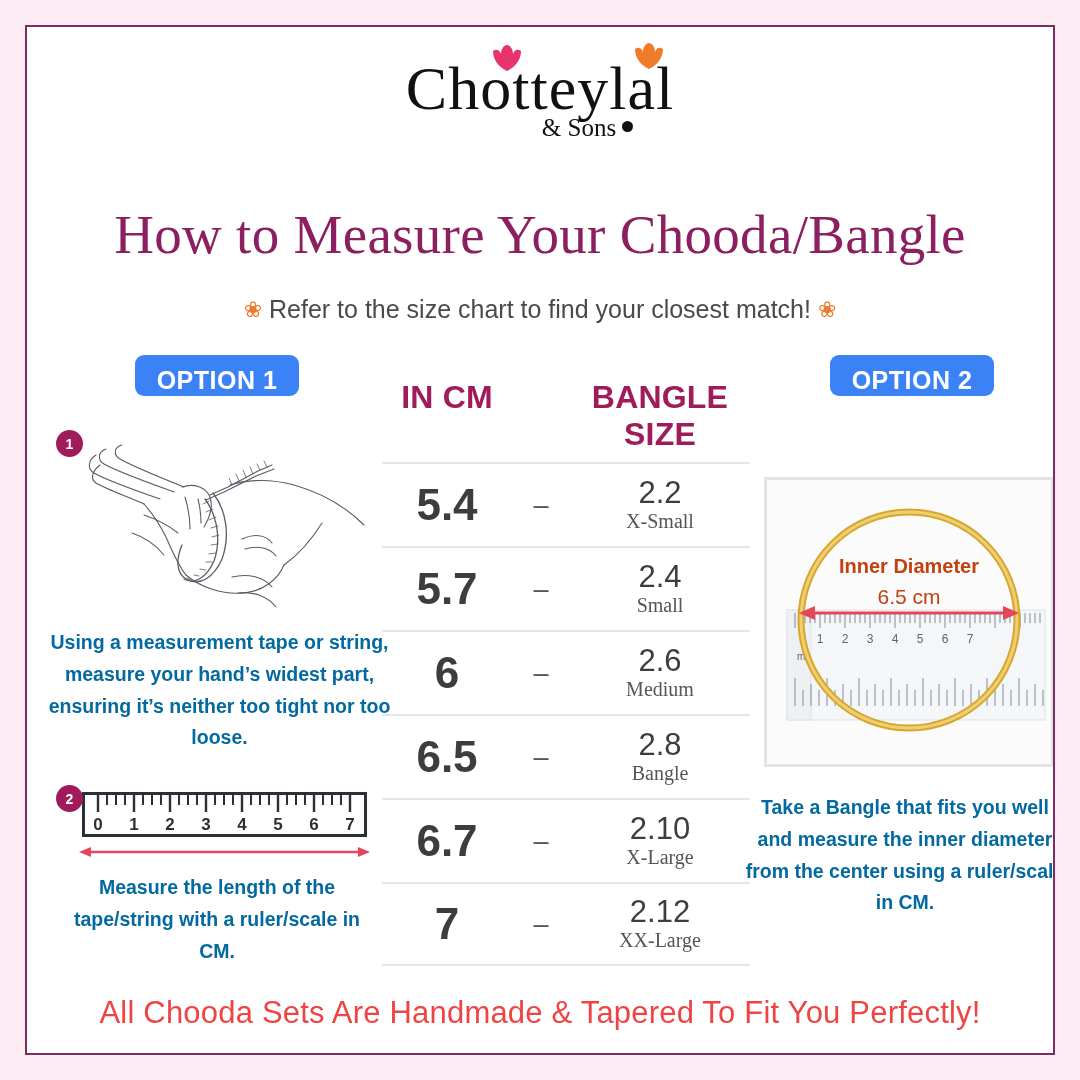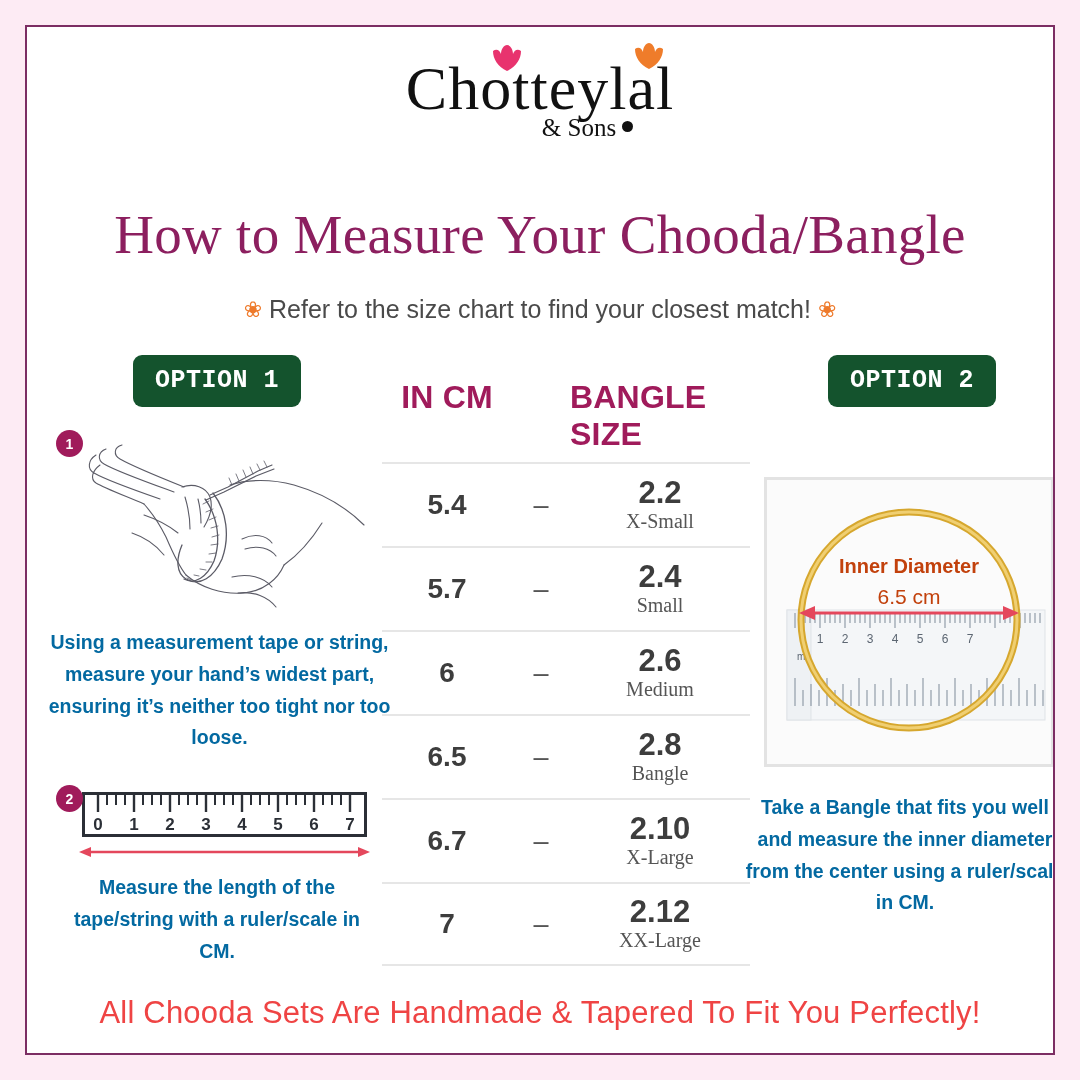--- a/index.html
+++ b/index.html
@@ -51,23 +51,23 @@
   }
   #subtitle {
     position:absolute; top:268px; left:0; width:100%;
     text-align:center; font-size:25px; color:#4a4a4a;
   }
   #subtitle .tul { color:#ee7a2b; font-size:22px; vertical-align:1px; }
 
   
   .badge {
     display:inline-block;
-    background:#14532d; color:#fff;
+    background:#3b82f6; color:#fff;
     font-size:25px; font-weight:bold; letter-spacing:.5px;
-    padding:11px 22px 12px; border-radius:9px;font-family:Liberation Mono, monospace;
+    padding:11px 22px 1px; border-radius:9px;
   }
   #opt1-badge-wrap { position:absolute; left:45px; top:328px; width:290px; text-align:center; }
   #opt2-badge-wrap { position:absolute; left:740px; top:328px; width:290px; text-align:center; }
 
   .step-num {
     position:absolute; width:27px; height:27px; border-radius:50%;
     background:#a01b5b; color:#fff; font-size:14px; font-weight:bold;
     display:flex; align-items:center; justify-content:center;
     z-index:5;
   }
@@ -88,35 +88,35 @@
   #ruler-arrow { position:absolute; left:50px; top:818px; width:295px; height:14px; }
 
   
   #table { position:absolute; left:355px; top:352px; width:368px; }
   .thead { display:flex; align-items:baseline; padding-bottom:9px; }
   .th {
     color:#a01b5b; font-size:32px; font-weight:bold; letter-spacing:.2px;
   }
   .th-cm { width:130px; text-align:center; }
   .th-spacer { width:58px; }
-  .th-size { flex:1; text-align:left; }
+  .th-size { flex:1; text-align:center; }
   .trow {
     display:flex; align-items:center;
     border-top:2px solid #e6e6e6; height:84px;
   }
   .trow.last { border-bottom:2px solid #e6e6e6; }
   .c-cm {
     width:130px; text-align:center;
-    font-size:28px; font-weight:bold; color:#3d3d3d;
+    font-size:44px; font-weight:bold; color:#3d3d3d;
   }
   .c-dash {
     width:58px; text-align:center; font-size:27px; color:#555;
   }
   .c-size { flex:1; text-align:center; }
-  .c-size .num { font-size:31px; font-weight:bold; color:#3d3d3d; line-height:1.06; }
+  .c-size .num { font-size:31px; font-weight:normal; color:#3d3d3d; line-height:1.06; }
   .c-size .lbl { font-size:20px; color:#555; line-height:1.2;font-family:Liberation Serif, serif; }
 
   
   #photo {
     position:absolute; left:737px; top:450px;
     width:290px; height:290px;
     background:#fdfdfd; border:3px solid #e3e3e3;
     overflow:hidden;
   }
   #photo svg { display:block; width:100%; height:100%; }

